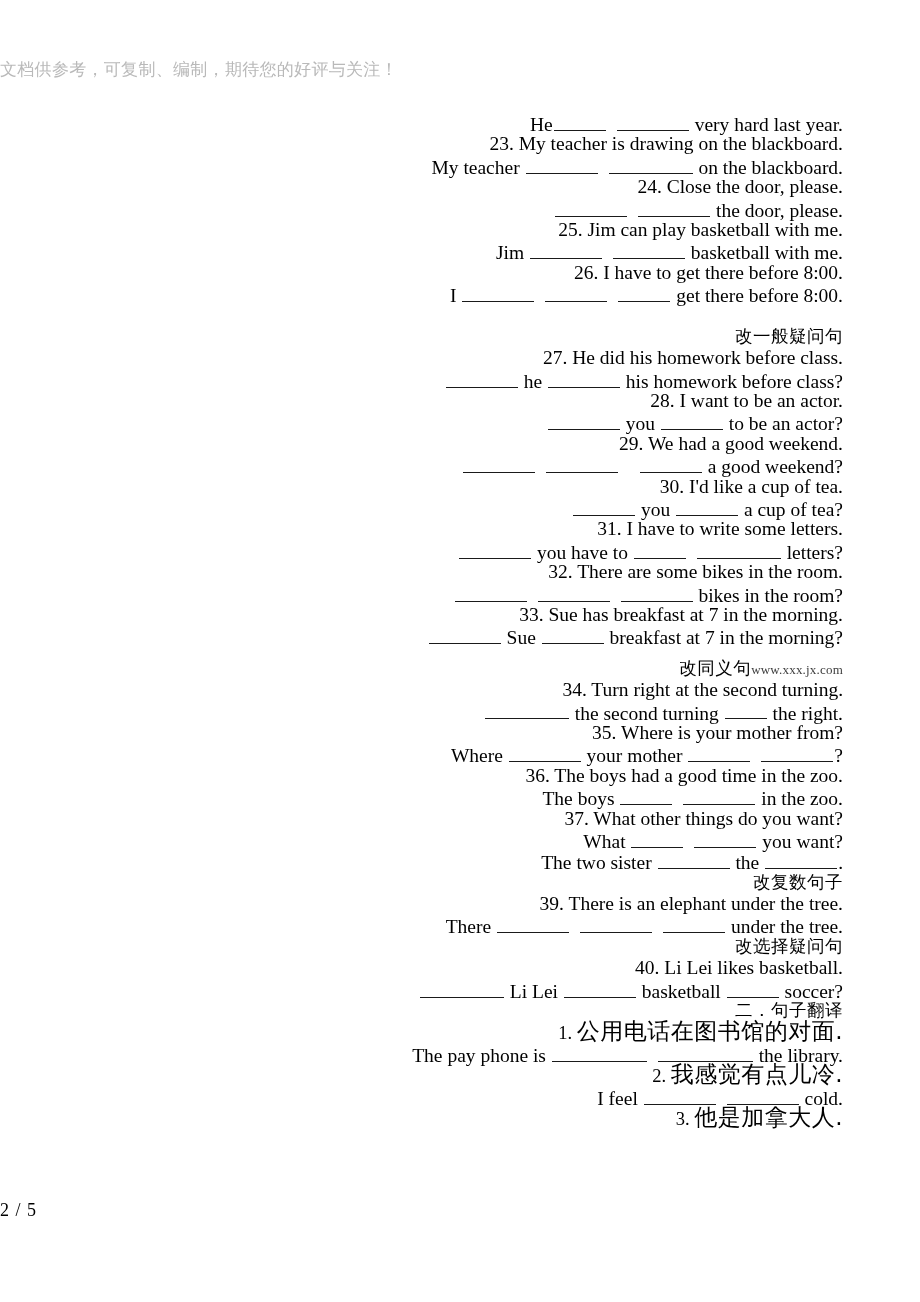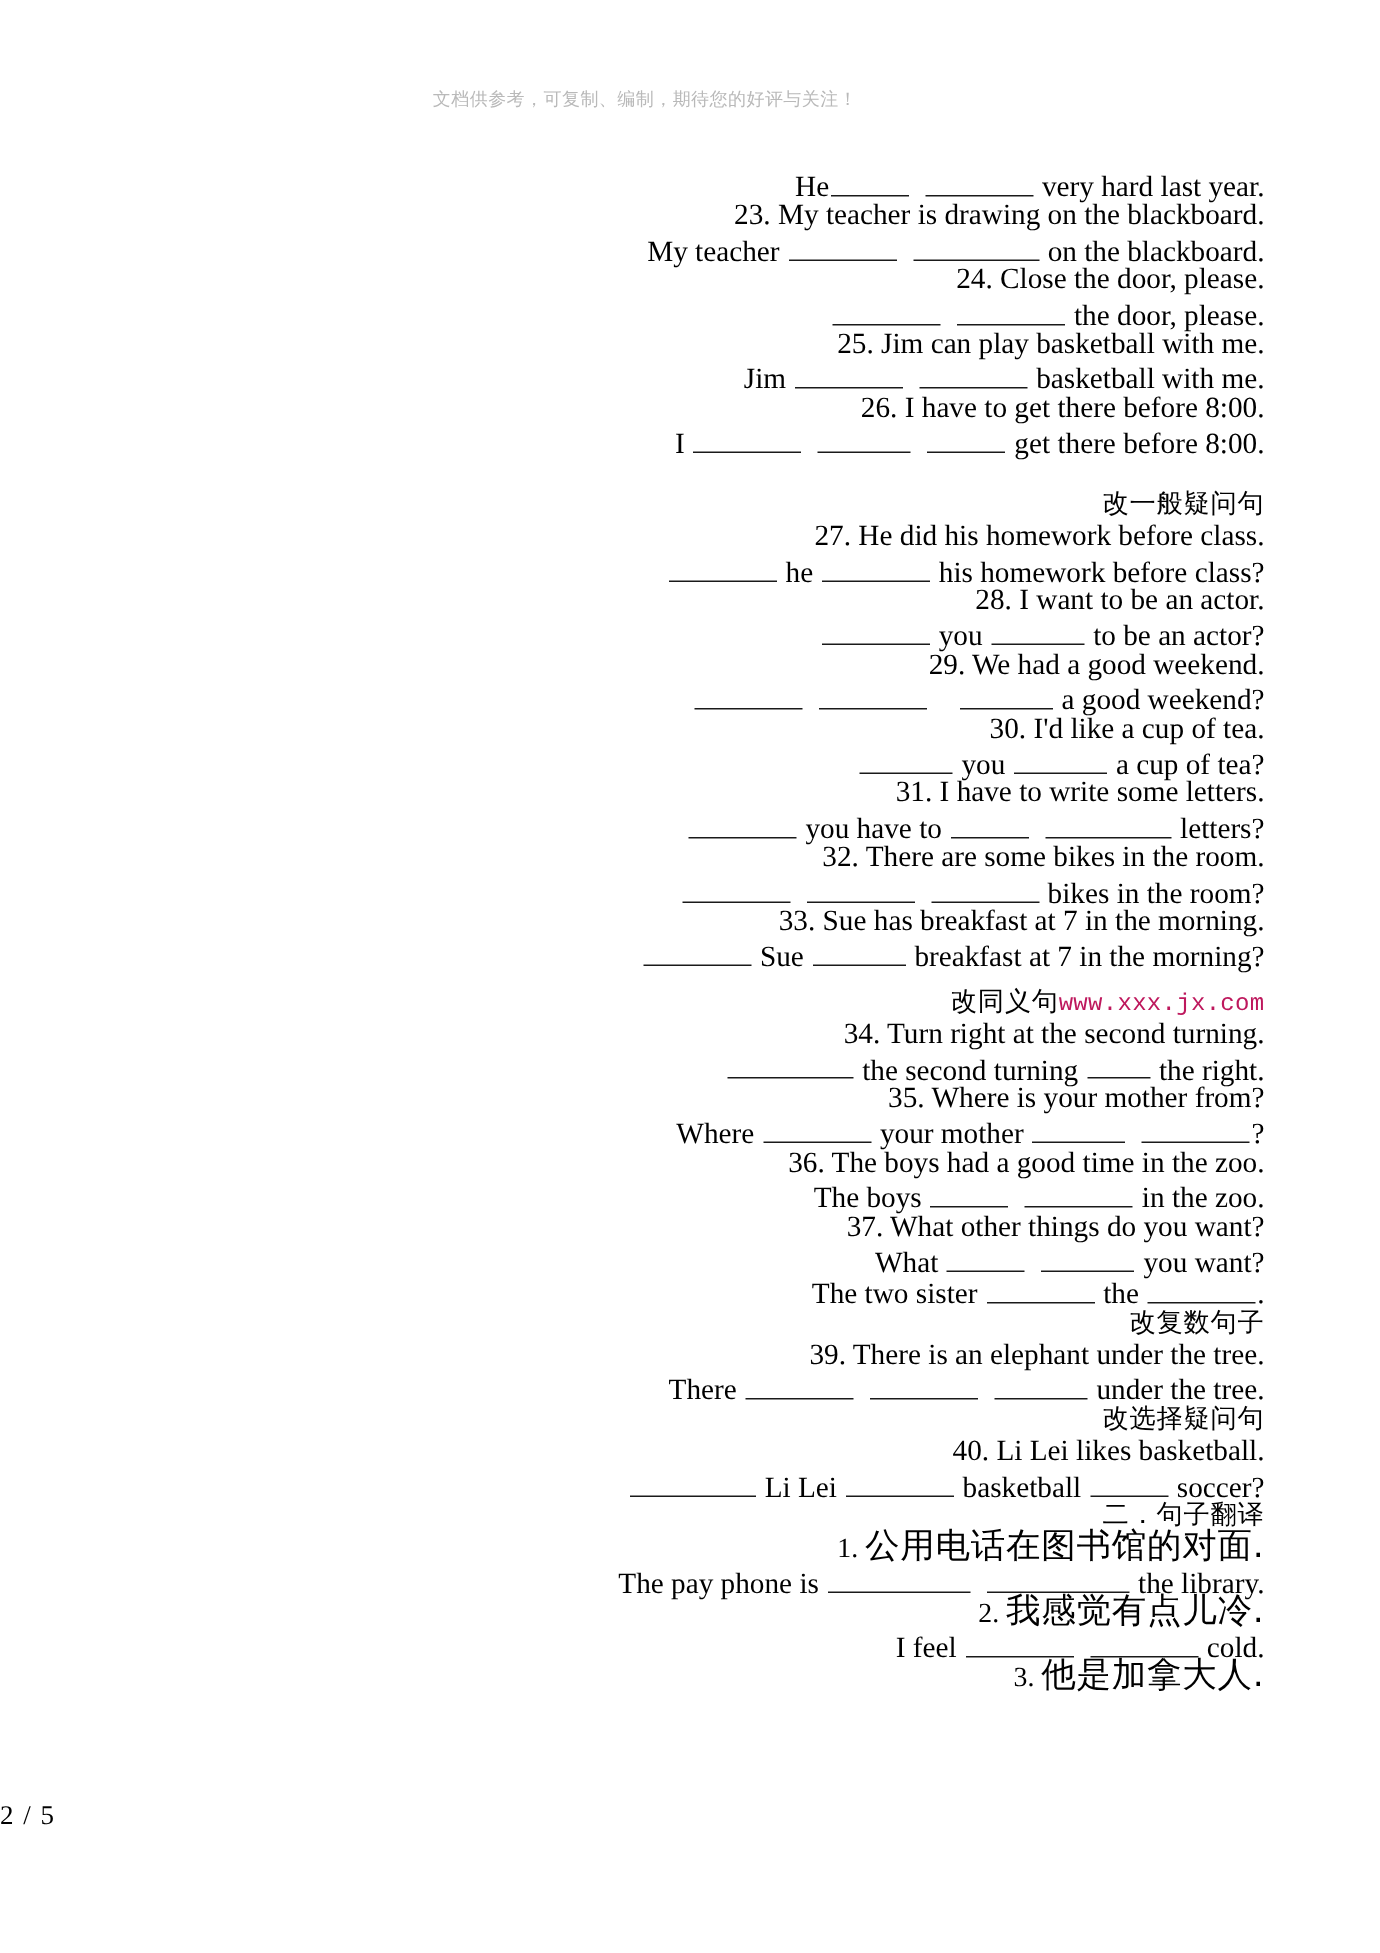--- a/index.html
+++ b/index.html
@@ -22,25 +22,24 @@
     width: 920px;
     height: 1302px;
   }
 
   
   .watermark-header {
     position: absolute;
     left: 0;
     top: 58px;
     width: 920px;
-    text-align: center;
     padding-right: 60px;
     box-sizing: border-box;
     font-family: "DejaVu Sans", sans-serif;
-    font-size: 12px;
+    font-size: 17px;
     color: #b9b9b9;
     letter-spacing: 0.3px;
     white-space: nowrap;
   }
 
   
   .content {
     position: absolute;
     left: 143px;
     top: 112px;
@@ -93,23 +92,23 @@
   .b-md { width: 62px; }
   .b-lg { width: 72px; }
   .b-xl { width: 84px; }
   .b-xxl { width: 95px; }
 
   .gap-sm { display: inline-block; width: 9px; }
   .gap-md { display: inline-block; width: 20px; }
 
   
   .inline-watermark {
-    color: #be185d;
-    font-family: Liberation Mono, monospace;
-    font-size: 16px;
+    color: #404040;
+    font-family: Liberation Serif, serif;
+    font-size: 13px;
     letter-spacing: 0.2px;
   }
 
   
   .footer {
     position: absolute;
     left: 0;
     top: 1200px;
     width: 920px;
     font-size: 18px;

